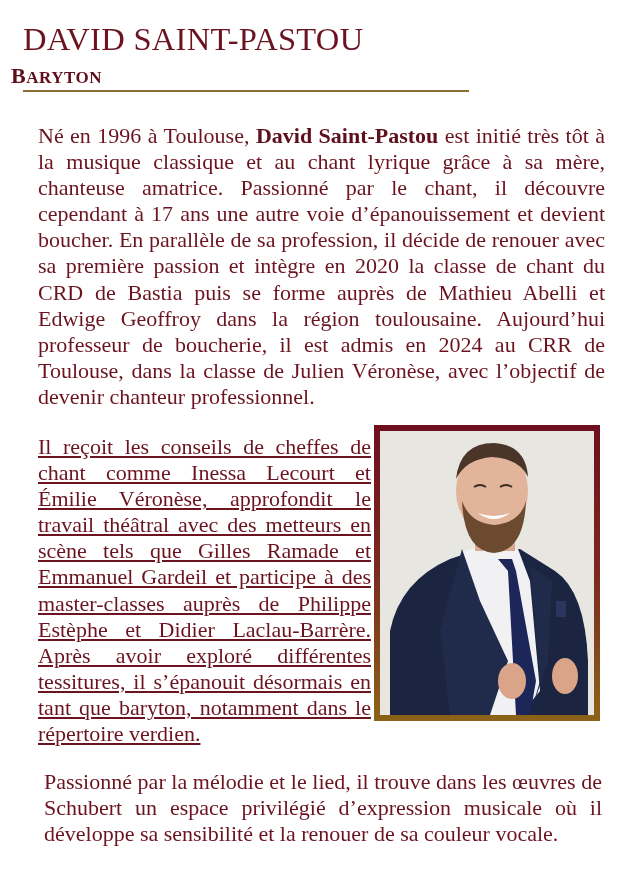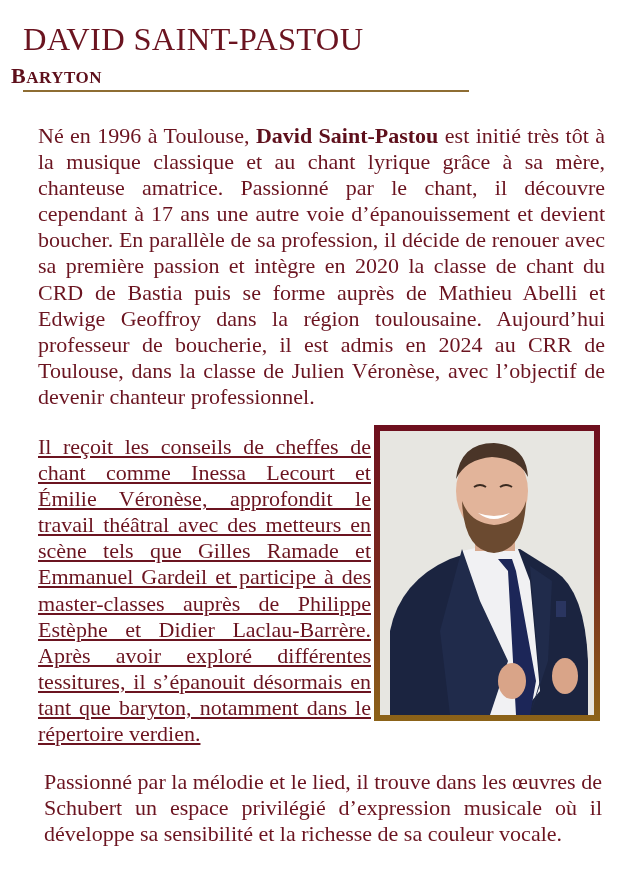--- a/index.html
+++ b/index.html
@@ -60,13 +60,13 @@
 
       <path d="M94 56 Q100 52 106 56" stroke="#3a2a20" stroke-width="2" fill="none"></path>
       <path d="M120 56 Q126 52 132 56" stroke="#3a2a20" stroke-width="2" fill="none"></path>
 
       <ellipse cx="132" cy="250" rx="14" ry="18" fill="#d9a488"></ellipse>
       <ellipse cx="185" cy="245" rx="13" ry="18" fill="#d9a488"></ellipse>
     </svg>
   </div>
 </div>
 
-<p class="p p3">Passionné par la mélodie et le lied, il trouve dans les œuvres de Schubert un espace privilégié d’expression musicale où il développe sa sensibilité et la richesse de sa couleur vocale.</p>
+<p class="p p3">Passionné par la mélodie et le lied, il trouve dans les œuvres de Schubert un espace privilégié d’expression musicale où il développe sa sensibilité et la renouer de sa couleur vocale.</p>
 
 </body></html>

